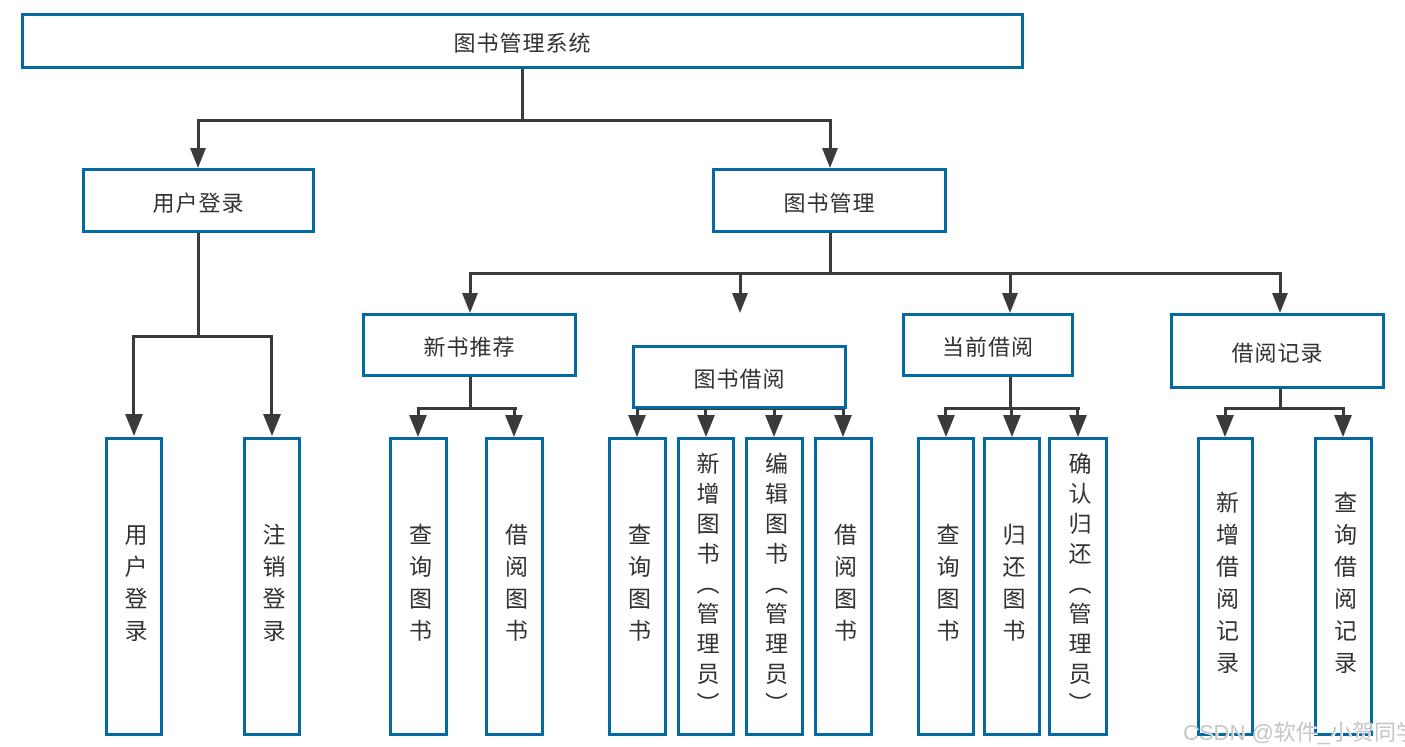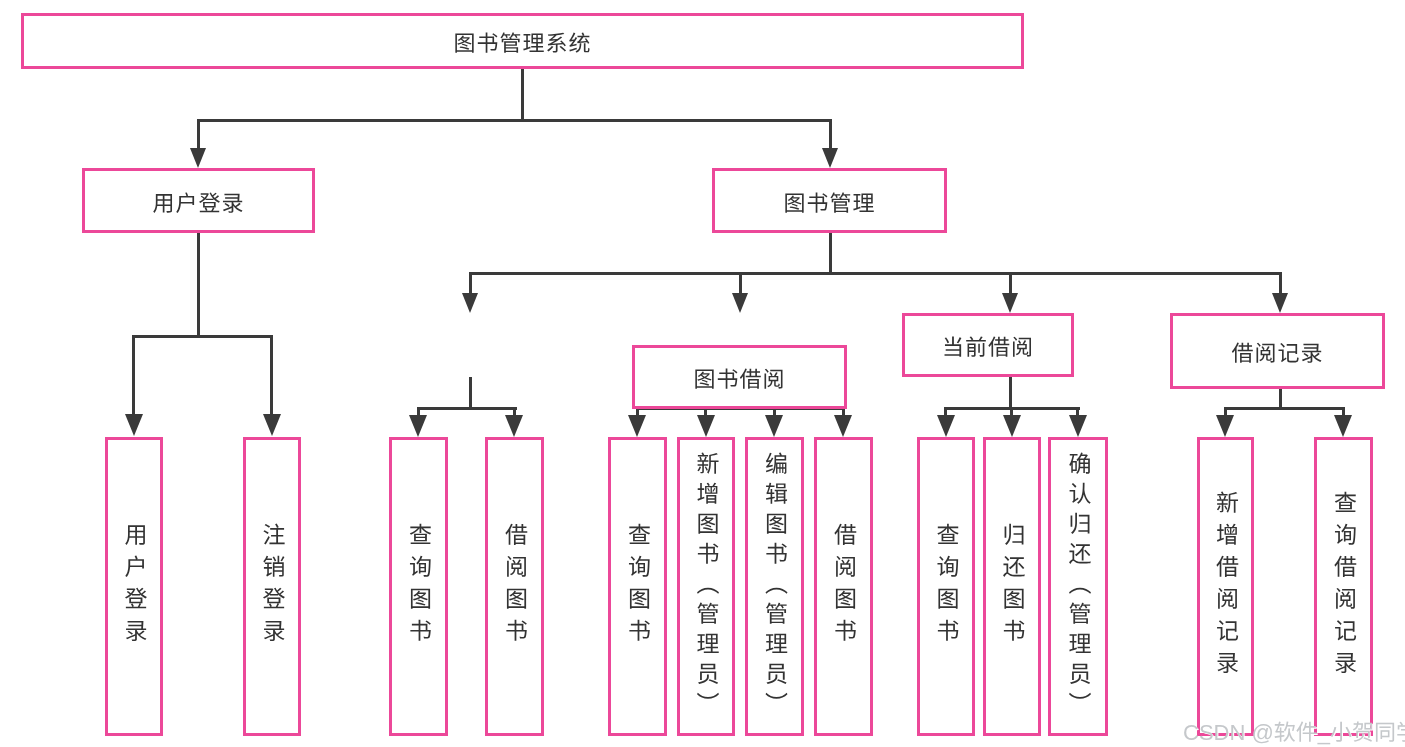--- a/index.html
+++ b/index.html
@@ -7,21 +7,21 @@
     position: relative;
     width: 1405px;
     height: 747px;
     background: #ffffff;
     font-family: "Liberation Sans", "DejaVu Sans", sans-serif;
     overflow: hidden;
   }
   .box {
     position: absolute;
     box-sizing: border-box;
-    border: 3px solid #ec4899;
+    border: 3px solid #0369a1;
     background: #ffffff;
     display: flex;
     align-items: center;
     justify-content: center;
     color: #333333;
   }
   .hlabel {
     font-size: 22px;
     letter-spacing: 1px;
     white-space: nowrap;
@@ -131,20 +131,23 @@
     <span class="hlabel">图书管理系统</span>
   </div>
 
   <div class="box" style="left:82px; top:168px; width:233px; height:65px;">
     <span class="hlabel">用户登录</span>
   </div>
   <div class="box" style="left:712px; top:168px; width:235px; height:65px;">
     <span class="hlabel">图书管理</span>
   </div>
 
+  <div class="box" style="left:362px; top:313px; width:215px; height:64px;">
+    <span class="hlabel">新书推荐</span>
+  </div>
   <div class="box" style="left:632px; top:313px; width:215px; height:64px;margin-top:32px;">
     <span class="hlabel">图书借阅</span>
   </div>
   <div class="box" style="left:902px; top:313px; width:172px; height:64px;">
     <span class="hlabel">当前借阅</span>
   </div>
   <div class="box" style="left:1170px; top:313px; width:215px; height:76px;">
     <span class="hlabel">借阅记录</span>
   </div>
 

